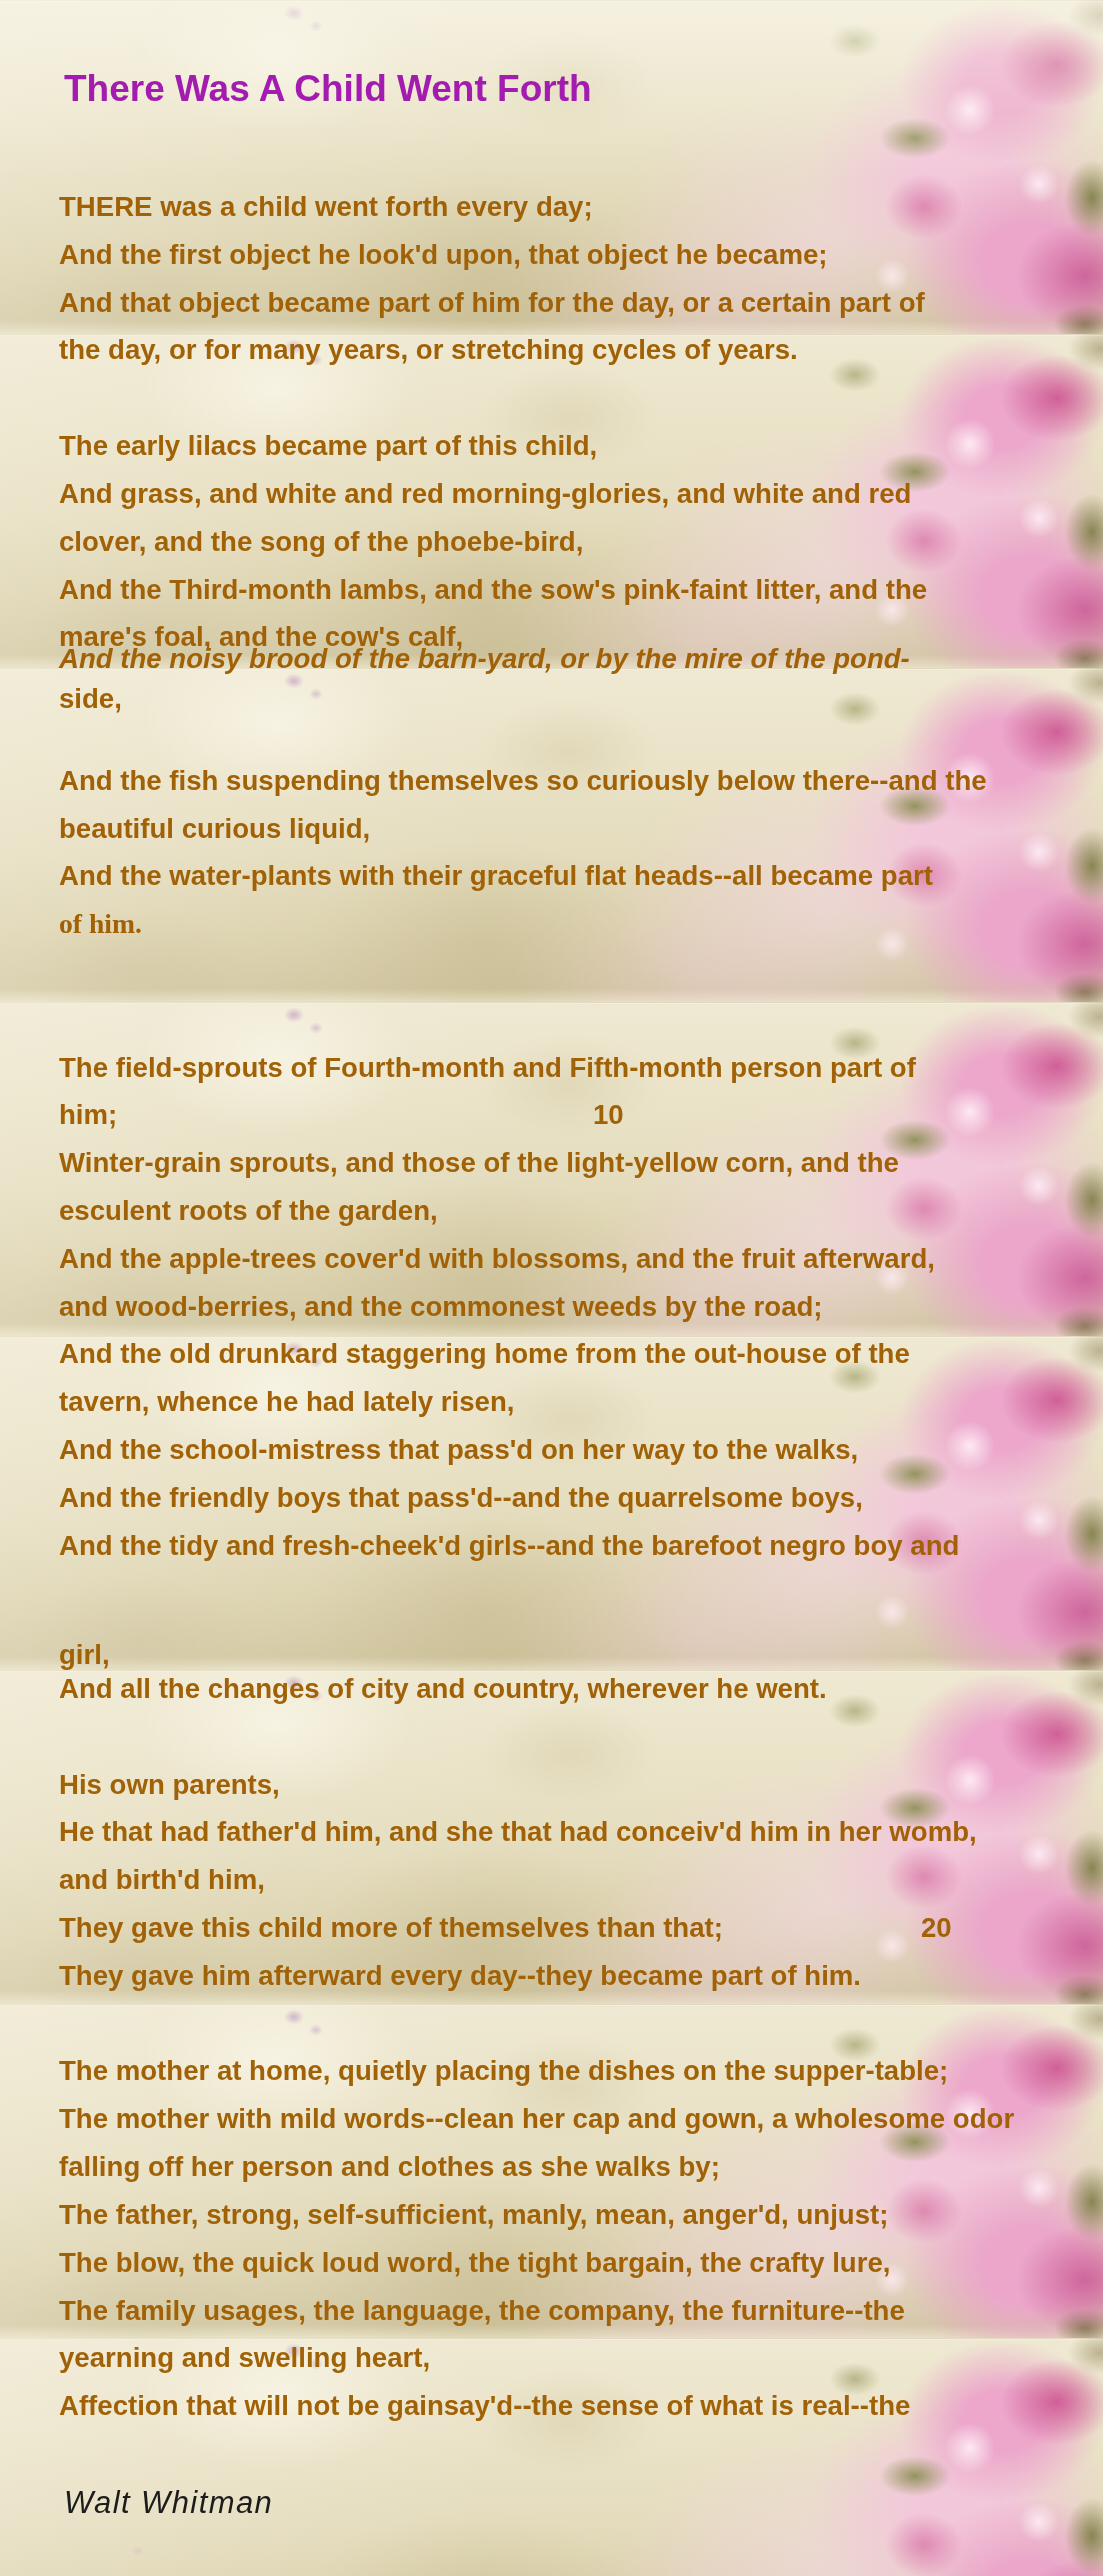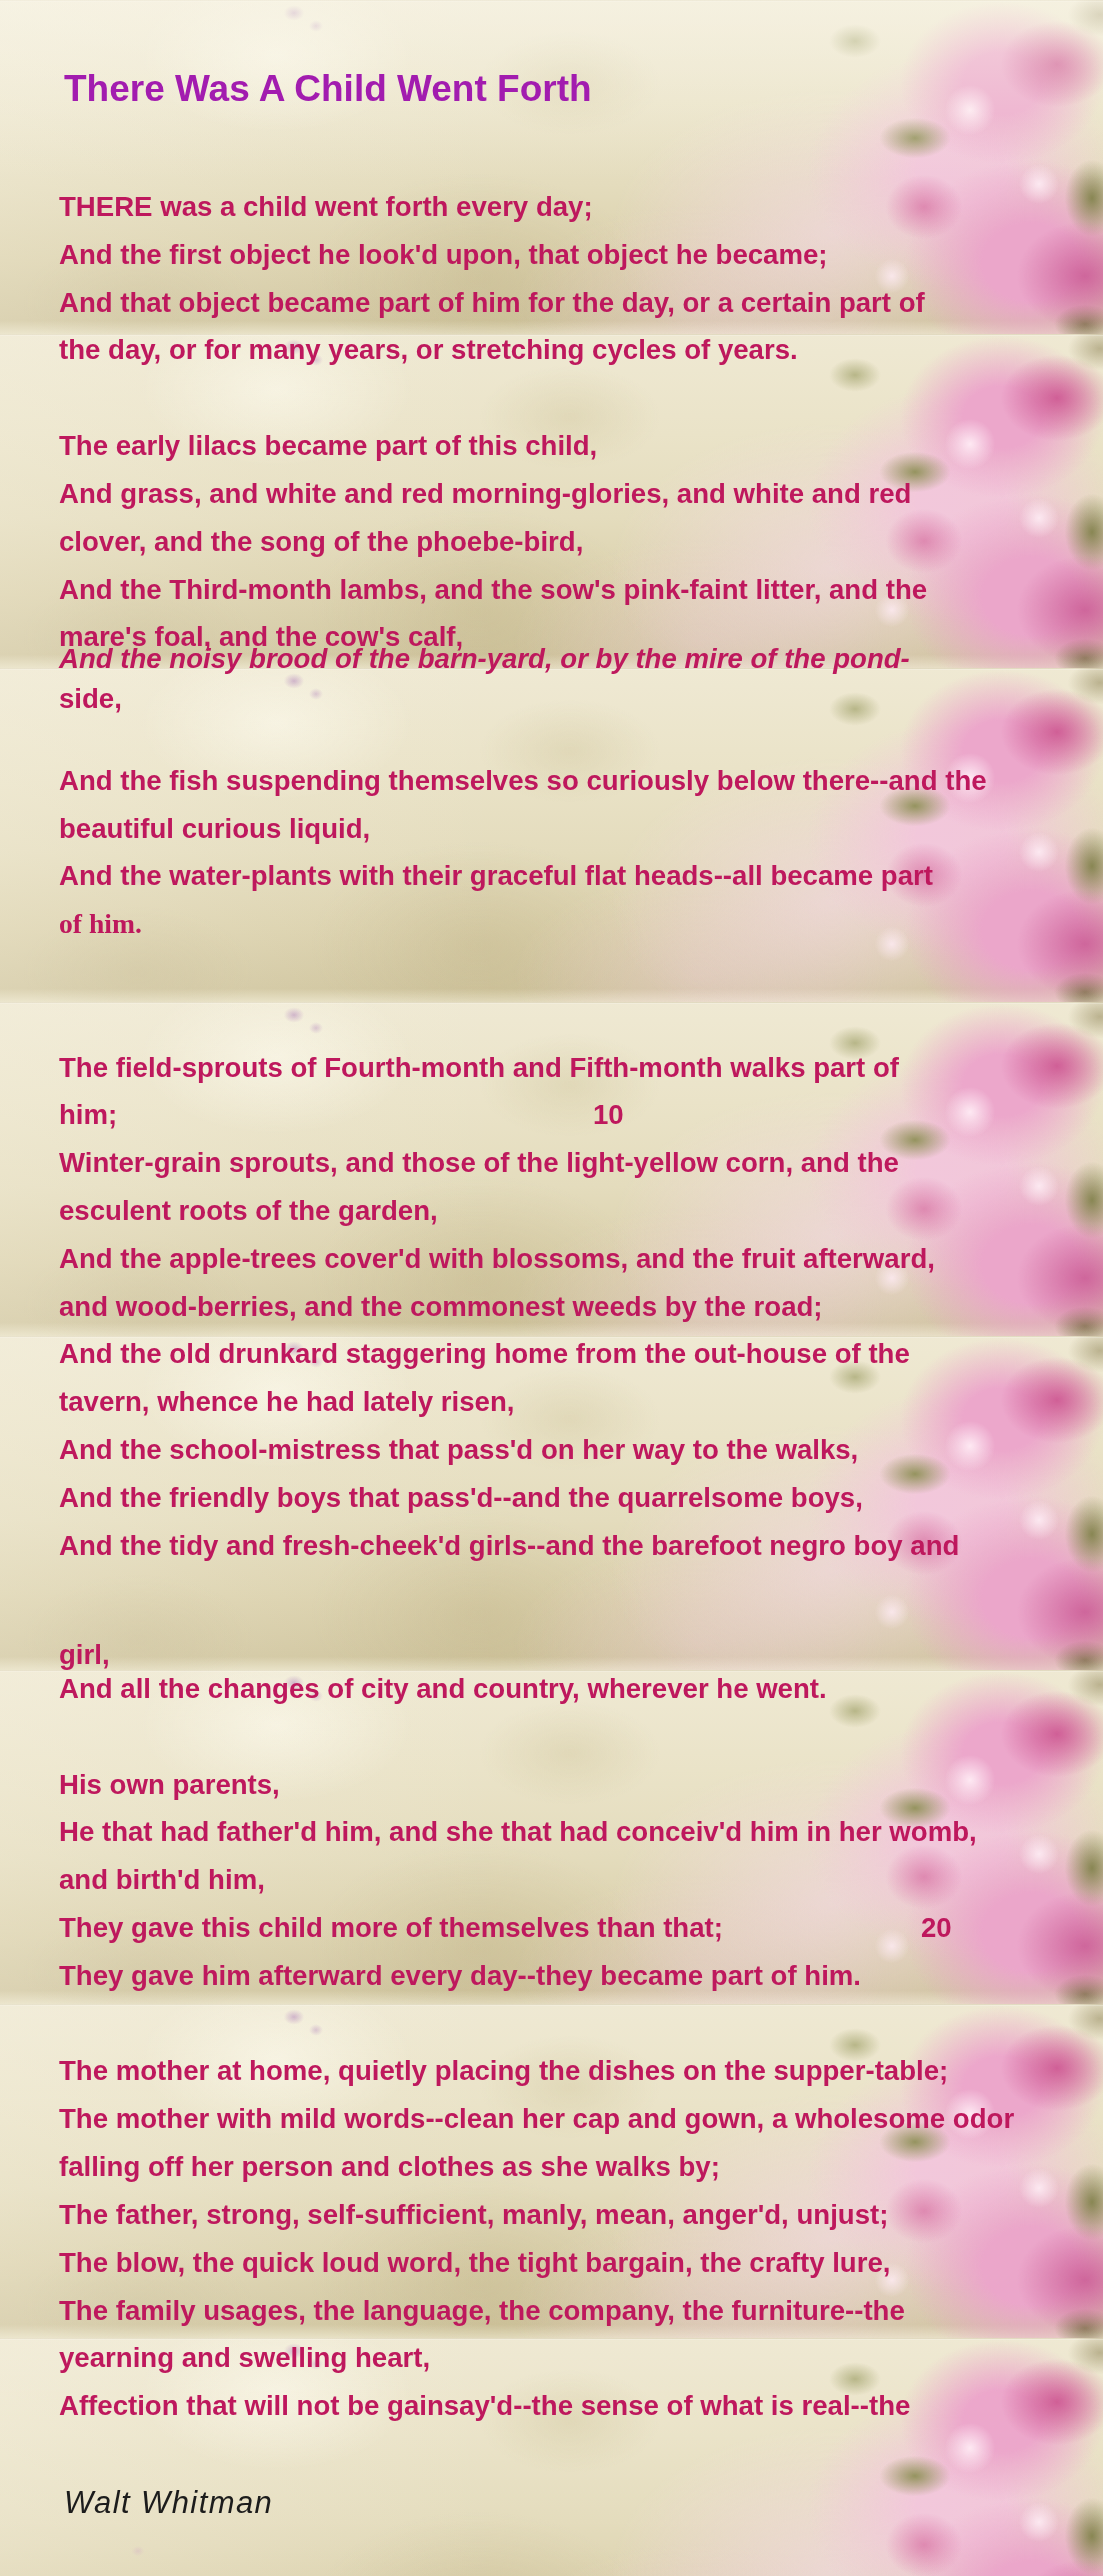--- a/index.html
+++ b/index.html
@@ -57,21 +57,21 @@
       linear-gradient(180deg, rgba(250,247,235,.55) 0%, rgba(250,247,235,0) 7%),
       linear-gradient(90deg,  rgba(249,245,231,.30) 0%, rgba(249,245,231,0) 45%);
   }
   .title{
     position:absolute;left:64px;top:45px;z-index:2;
     font-weight:bold;font-size:37px;line-height:37px;color:#a21caf;
     white-space:nowrap;letter-spacing:0;
   }
   .line{
     position:absolute;left:59px;z-index:2;
-    font-weight:bold;font-size:27.6px;line-height:27.6px;color:#be185d;
+    font-weight:bold;font-size:27.6px;line-height:27.6px;color:#a16207;
     white-space:nowrap;letter-spacing:0;
   }
   .lineno{left:auto;}
   .author{
     position:absolute;left:64px;top:2487px;z-index:2;
     font-style:italic;font-weight:normal;font-size:31px;line-height:31px;
     letter-spacing:1.4px;color:#1c1c1c;white-space:nowrap;
   }
 </style>
 </head>
@@ -92,21 +92,21 @@
       <div class="line" style="top: 480px;">And grass, and white and red morning-glories, and white and red</div>
       <div class="line" style="top: 528px;">clover, and the song of the phoebe-bird,</div>
       <div class="line" style="top: 576px;">And the Third-month lambs, and the sow's pink-faint litter, and the</div>
       <div class="line" style="top: 623px;">mare's foal, and the cow's calf,</div>
       <div class="line" style="top: 645px; font-style: italic;">And the noisy brood of the barn-yard, or by the mire of the pond-</div>
       <div class="line" style="top: 685px;">side,</div>
       <div class="line" style="top: 767px;">And the fish suspending themselves so curiously below there--and the</div>
       <div class="line" style="top: 815px;">beautiful curious liquid,</div>
       <div class="line" style="top: 862px; text-align: center;">And the water-plants with their graceful flat heads--all became part</div>
       <div class="line" style="top: 910px; font-family: Liberation Serif, serif;">of him.</div>
-      <div class="line" style="top: 1054px;">The field-sprouts of Fourth-month and Fifth-month walks part of</div>
+      <div class="line" style="top: 1054px;">The field-sprouts of Fourth-month and Fifth-month person part of</div>
       <div class="line" style="top: 1101px;">him;</div>
       <div class="line" style="top: 1149px;">Winter-grain sprouts, and those of the light-yellow corn, and the</div>
       <div class="line" style="top: 1197px;">esculent roots of the garden,</div>
       <div class="line" style="top: 1245px;">And the apple-trees cover'd with blossoms, and the fruit afterward,</div>
       <div class="line" style="top: 1293px;">and wood-berries, and the commonest weeds by the road;</div>
       <div class="line" style="top: 1340px;">And the old drunkard staggering home from the out-house of the</div>
       <div class="line" style="top: 1388px;">tavern, whence he had lately risen,</div>
       <div class="line" style="top: 1436px;">And the school-mistress that pass'd on her way to the walks,</div>
       <div class="line" style="top: 1484px;">And the friendly boys that pass'd--and the quarrelsome boys,</div>
       <div class="line" style="top: 1532px;">And the tidy and fresh-cheek'd girls--and the barefoot negro boy and</div>

